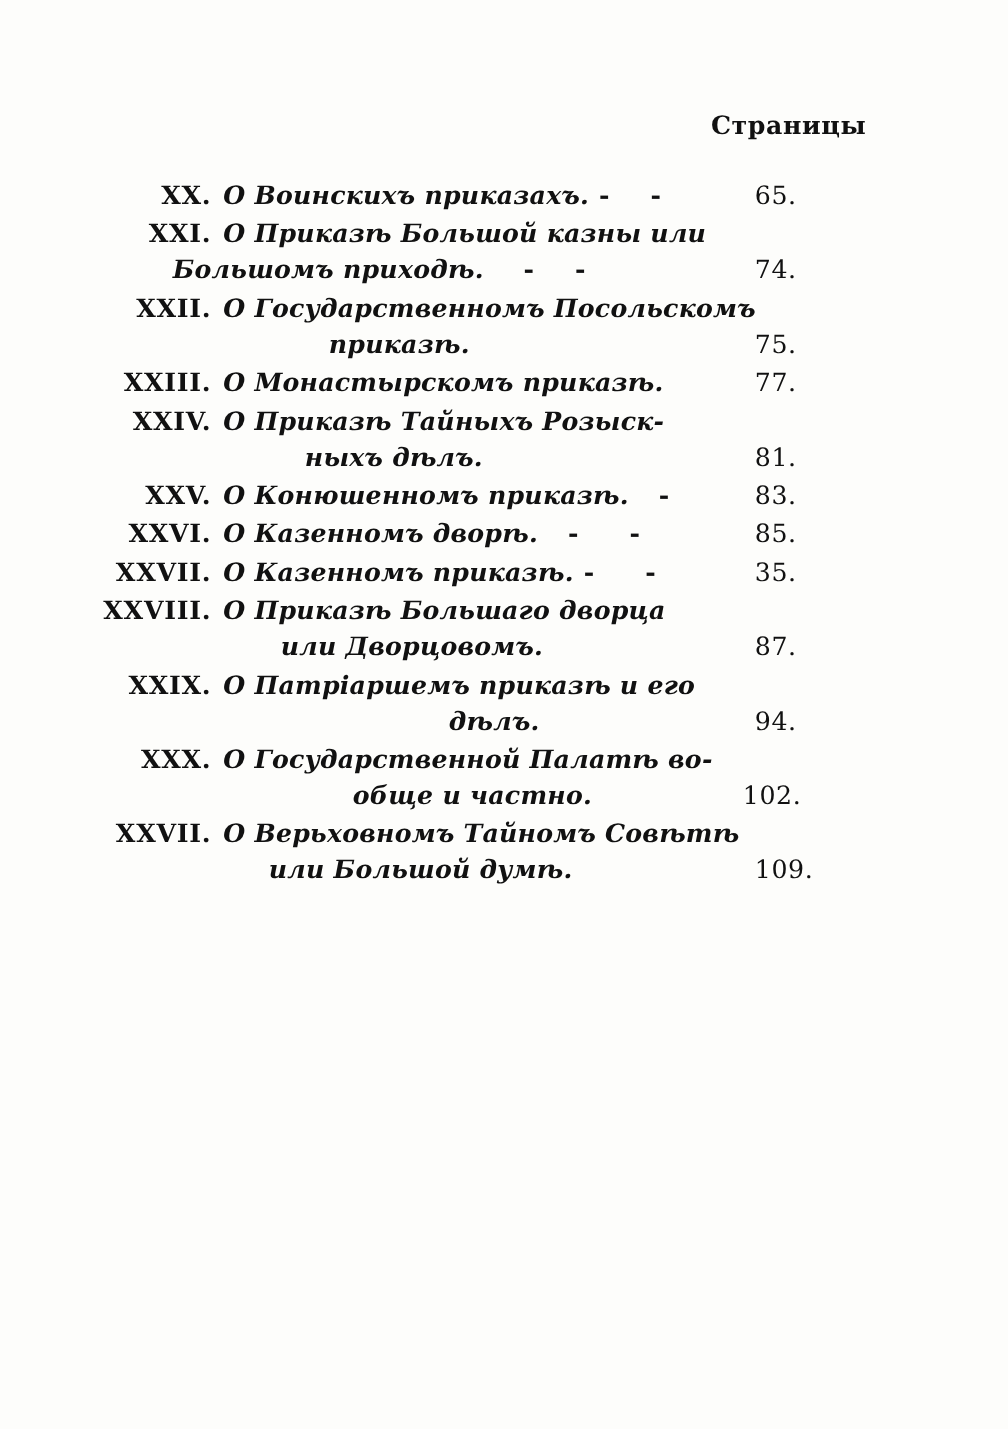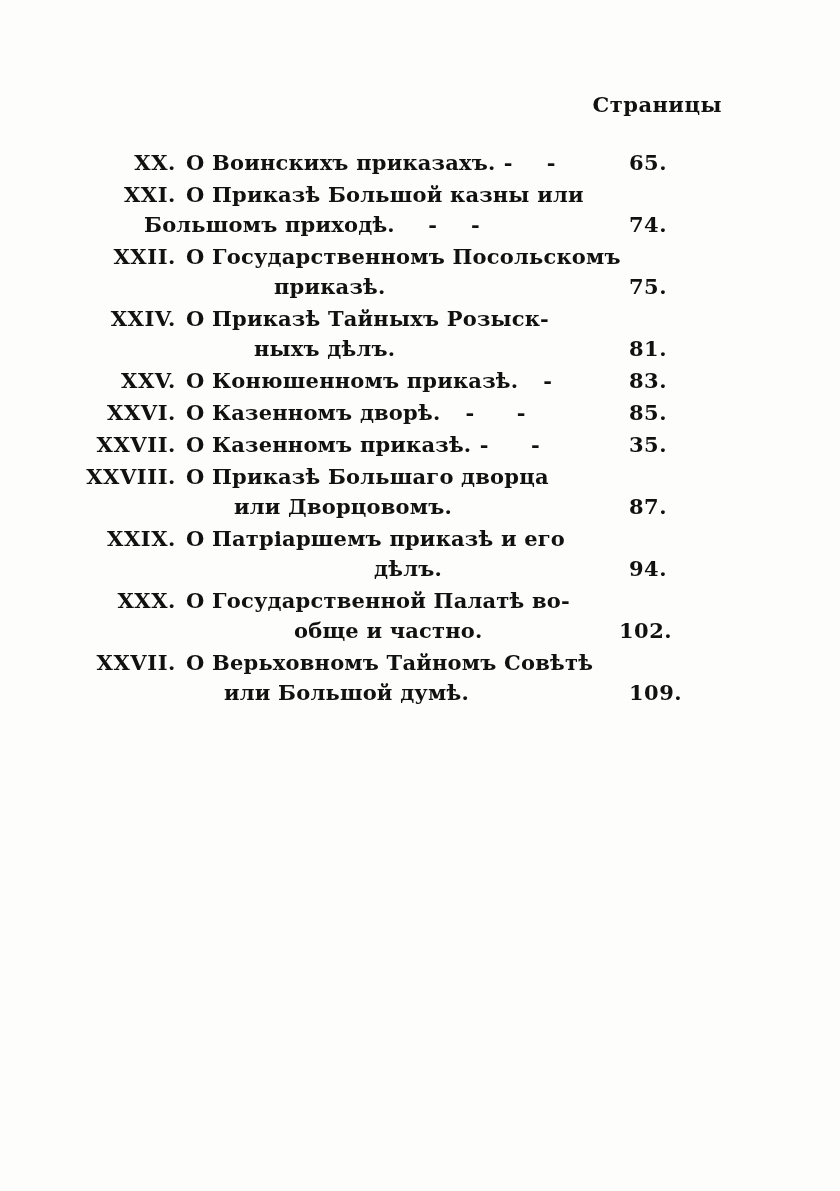--- a/index.html
+++ b/index.html
@@ -54,31 +54,32 @@
   .num {
     display: inline-block;
     text-align: right;
     padding-right: 10px;
     font-weight: 700;
     letter-spacing: 0.6px;
   }
   .title {
     display: inline-block;
     font-weight: 700;
+    font-style: italic;
   }
   .leader {
     display: inline-block;
     white-space: pre;
     letter-spacing: 1px;
     font-weight: 700;
   }
   .page-no {
     position: absolute;
     left: 540px;
-    font-weight: 700;
+    font-weight: 400;
     letter-spacing: 0.5px;
   }
   .line { position: relative; }
   
   .ind-a { padding-left: 60px; }
   .ind-b { padding-left: 190px; }
   .ind-c { padding-left: 170px; }
   .ind-f { padding-left: 290px; }
   .ind-g { padding-left: 210px; }
   .ind-h { padding-left: 150px; }
@@ -118,20 +119,27 @@
       <div class="line">
         <span class="num" style="width:92px">XXII.</span>
         <span class="title">О Государственномъ Посольскомъ</span>
       </div>
       <div class="line ind-b">
         <span class="title">приказѣ.</span>
         <span class="page-no" style="left:545px">75.</span>
       </div>
     </div>
 
+    <div class="toc-entry">
+      <div class="line">
+        <span class="num" style="width:92px">XXIII.</span>
+        <span class="title">О Монастырскомъ приказѣ.</span>
+        <span class="page-no" style="left:545px">77.</span>
+      </div>
+    </div>
 
     <div class="toc-entry">
       <div class="line">
         <span class="num" style="width:92px">XXIV.</span>
         <span class="title">О Приказѣ  Тайныхъ   Розыск-</span>
       </div>
       <div class="line ind-c">
         <span class="title">ныхъ  дѣлъ.</span>
         <span class="page-no" style="left:545px">81.</span>
       </div>

